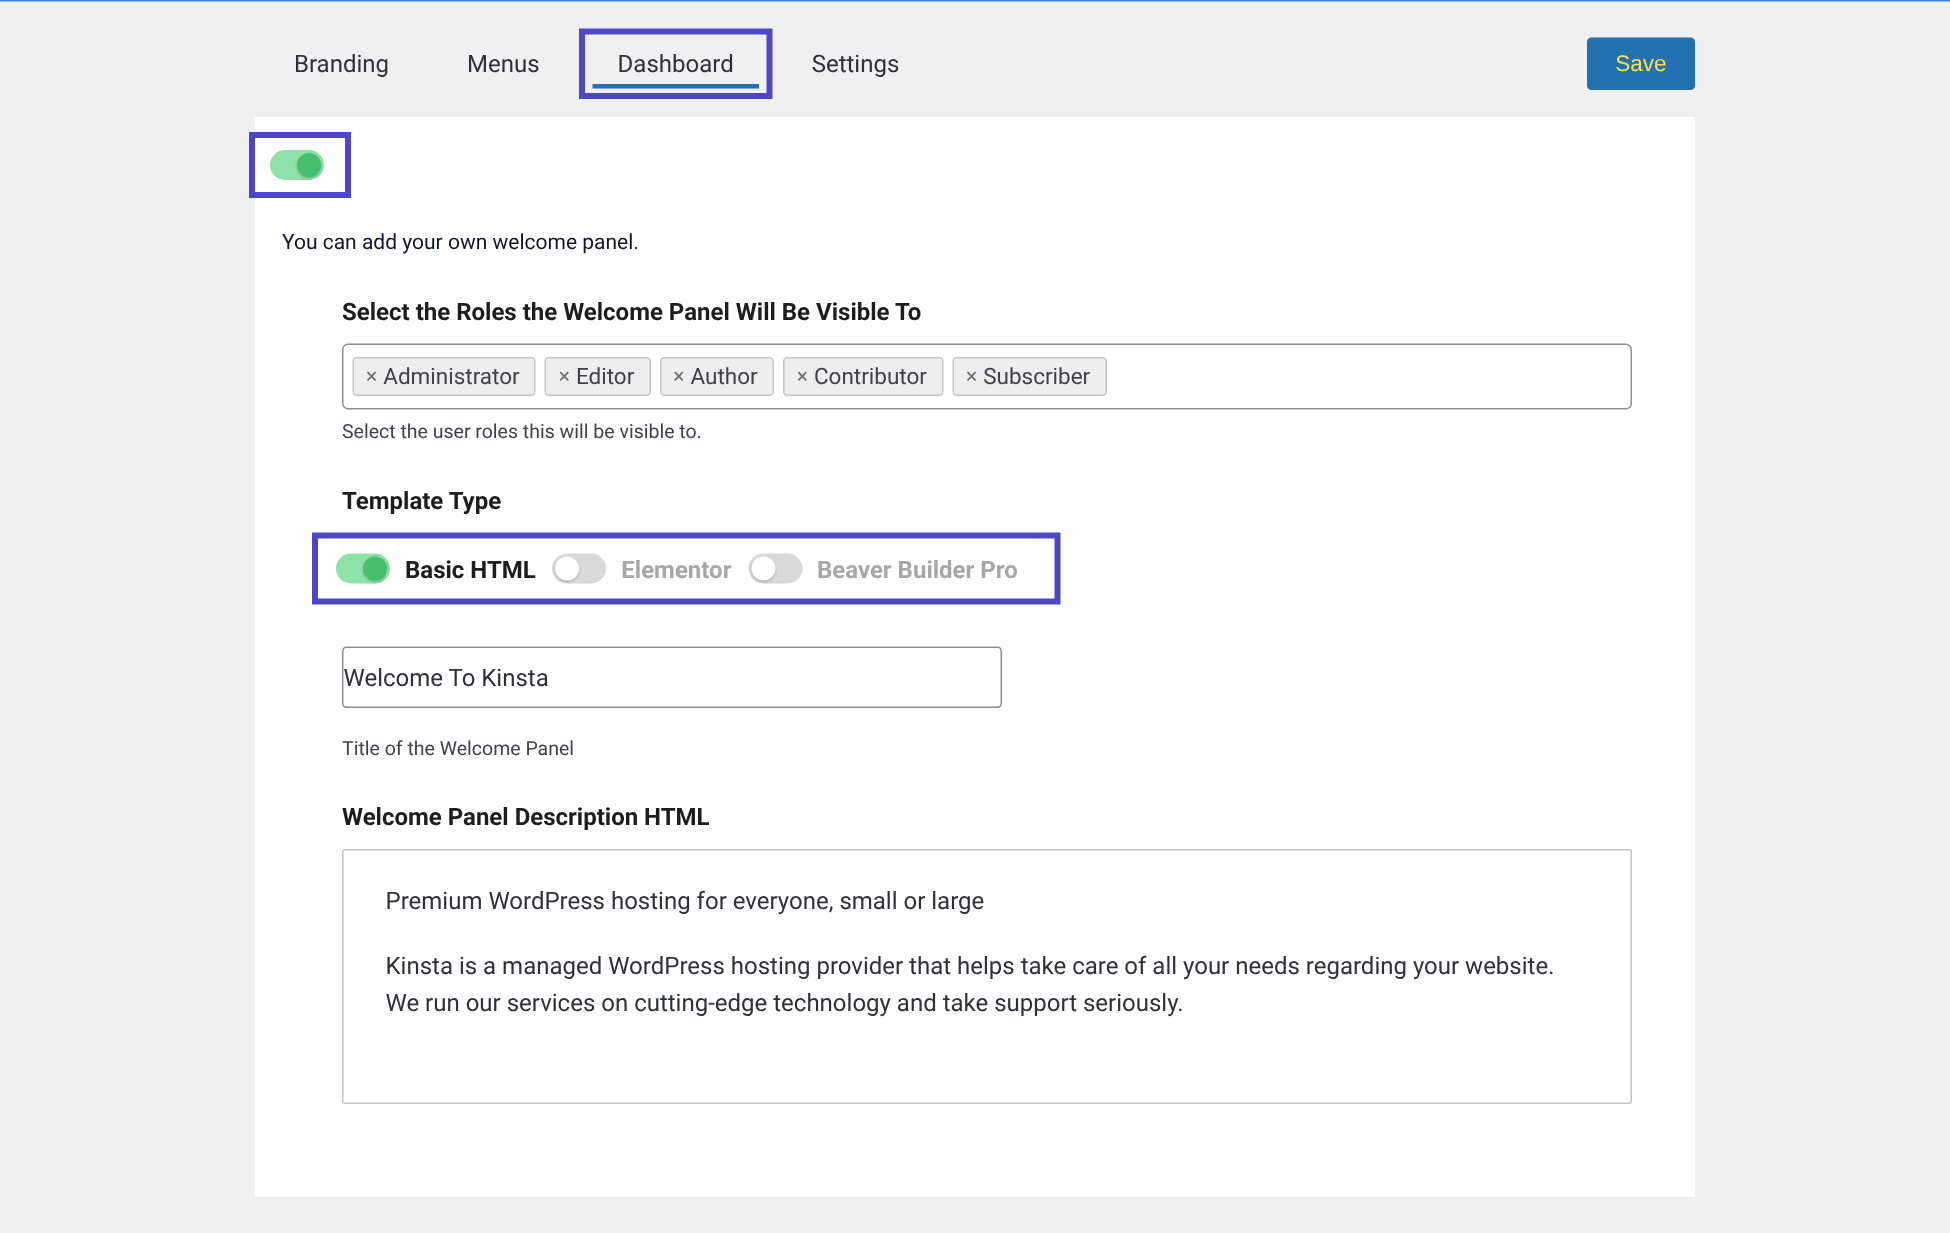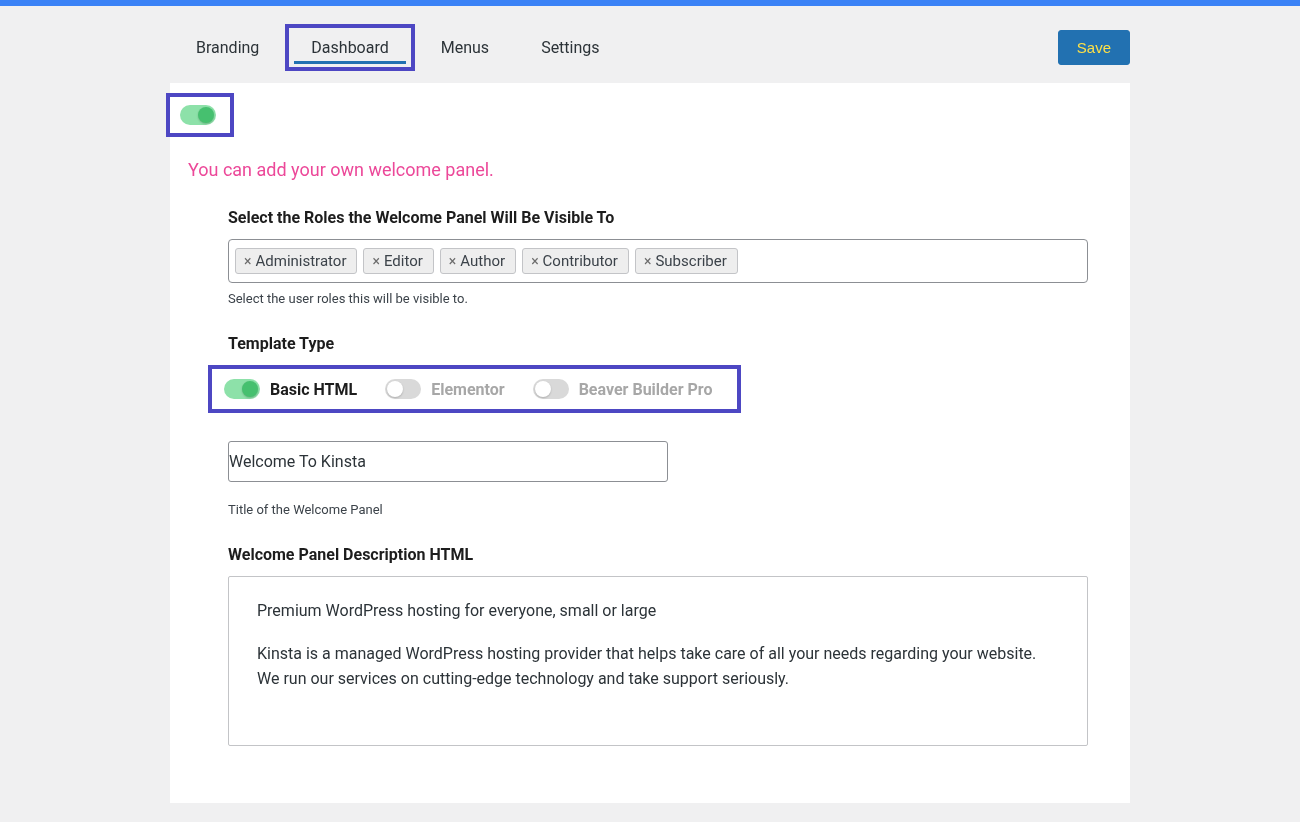--- a/index.html
+++ b/index.html
@@ -7,21 +7,21 @@
     font-family: -apple-system, BlinkMacSystemFont, "Segoe UI", Roboto, sans-serif;
     background: #f0f0f1;
     color: #2c3338;
     font-size: 14px;
   }
   .page {
     width: 1300px;
     height: 812px;
     background: #f0f0f1;
     position: relative;
-    border-top: 6px solid #3b82f6;
+    border-top: 1px solid #3b82f6;
   }
   .tabs-row {
     display: flex;
     align-items: center;
     padding: 18px 170px 0 170px;
     justify-content: space-between;
   }
   .tabs {
     display: flex;
     gap: 0;
@@ -90,22 +90,22 @@
     box-shadow: 0 1px 2px rgba(0,0,0,0.2);
   }
   .toggle.on .knob { right: 2px; background: #46c06f; }
   .toggle.off .knob { left: 2px; }
   .panel-header-title {
     font-size: 17px;
     font-weight: 700;
     color: #1d1d1d;
   }
   .sub-desc {
-    color: #ec4899;
-    font-size: 18px;
+    color: #0f172a;
+    font-size: 14px;
     padding: 22px 0 0 18px;
   }
   .section {
     padding: 28px 42px 0 58px;
   }
   .section-label {
     font-size: 16px;
     font-weight: 700;
     color: #1d1d1d;
     margin-bottom: 12px;
@@ -139,21 +139,21 @@
   .help {
     font-size: 13px;
     color: #3c434a;
     margin-top: 8px;
   }
   .template-row-box {
     border: 4px solid #4d47c3;
     display: inline-flex;
     align-items: center;
     padding: 10px 18px 10px 12px;
-    gap: 22px;
+    gap: 5px;
     margin-left: -20px;
   }
   .tmpl-opt {
     display: inline-flex;
     align-items: center;
     gap: 10px;
     margin-right: 6px;
   }
   .tmpl-label { font-size: 16px; font-weight: 700; }
   .tmpl-label.disabled { color: #a7a7a7; }
@@ -179,22 +179,22 @@
   .wysiwyg p { margin-bottom: 18px; }
 </style>
 </head>
 <body>
 
 <div class="page">
 
   <div class="tabs-row">
     <div class="tabs">
       <div class="tab">Branding</div>
+      <div class="tab">Menus</div>
       <div class="tab active-highlight">Dashboard</div>
-      <div class="tab">Menus</div>
       <div class="tab">Settings</div>
     </div>
     <button class="save-btn">Save</button>
   </div>
 
   <div class="panel">
 
     <div class="panel-header-box">
       <span class="toggle on">
           <span class="knob"></span>

